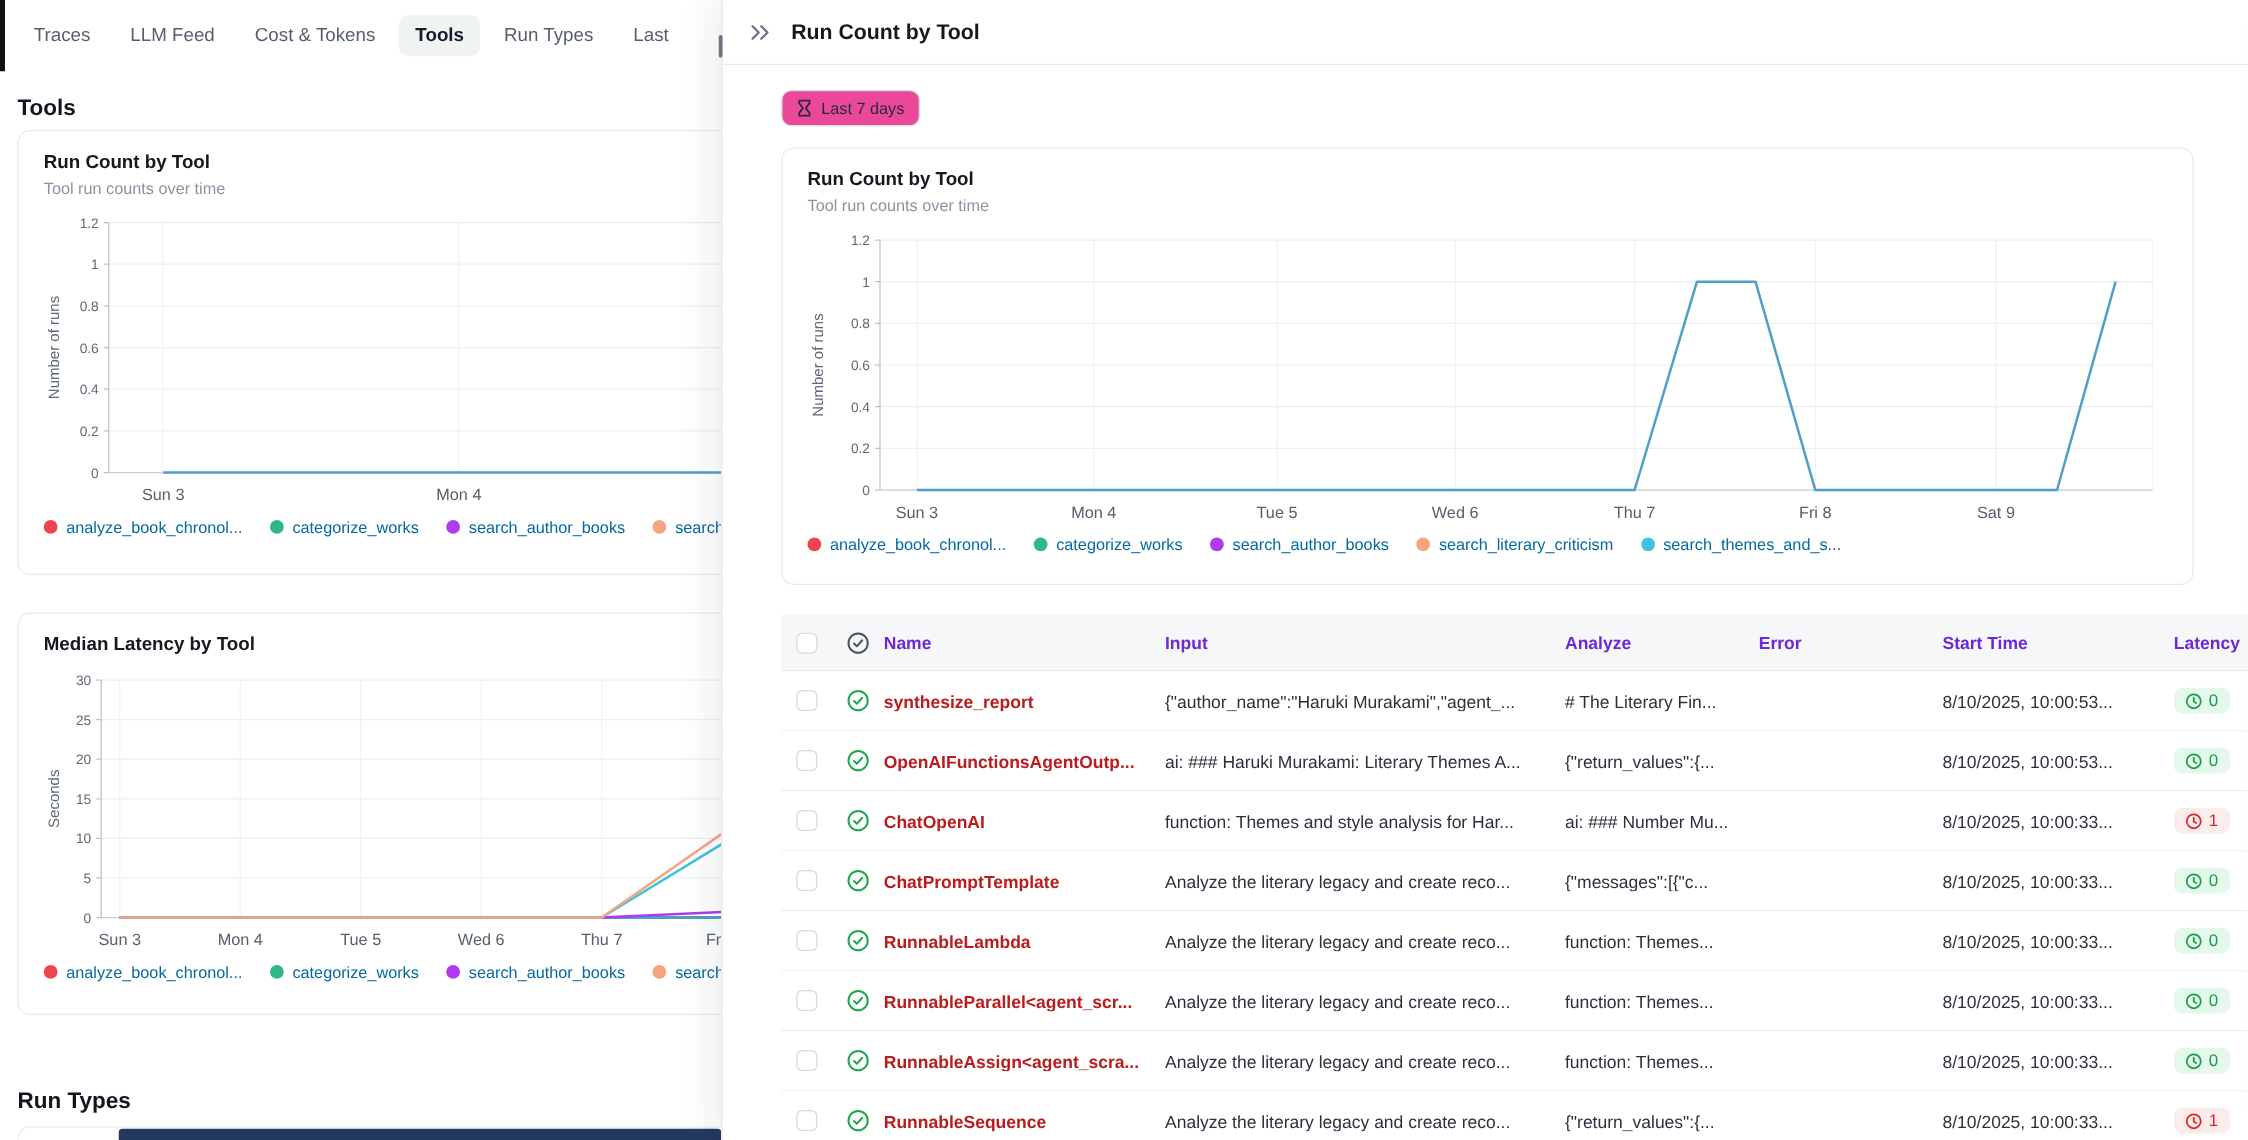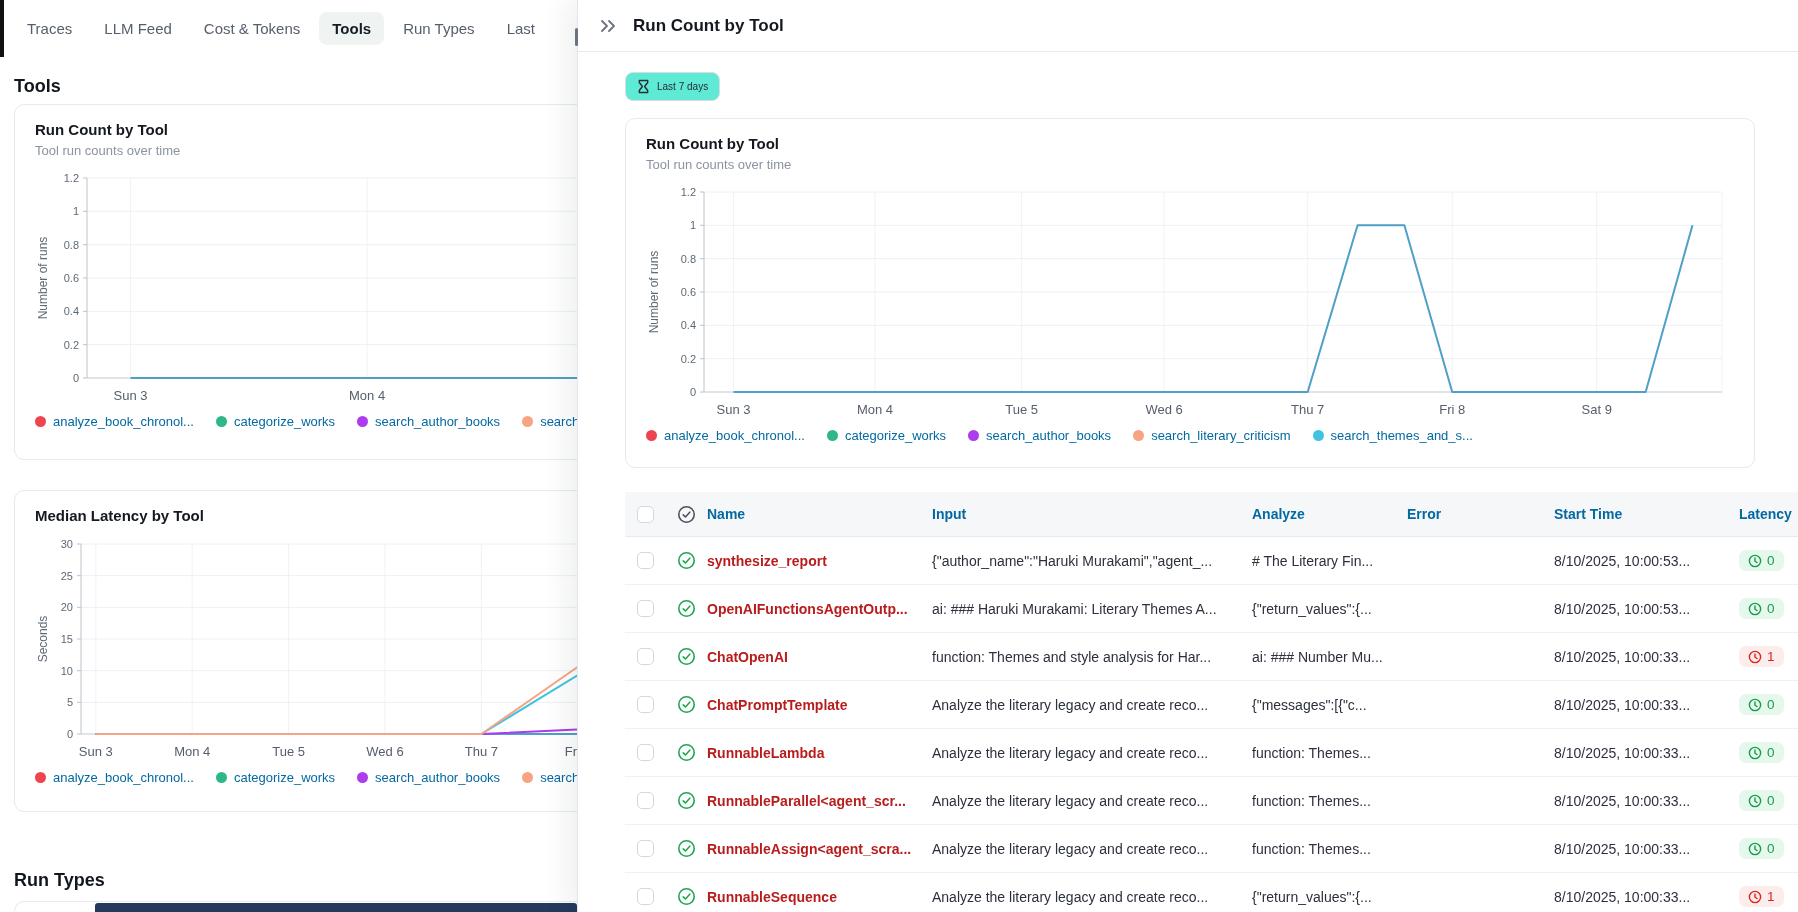--- a/index.html
+++ b/index.html
@@ -26,28 +26,28 @@
 
   
   .panel { position:absolute; left:577px; top:0; width:1221px; height:912px; background:#fff;
     border-left:1px solid #e3e5ea; box-shadow:-10px 0 26px rgba(20,24,40,.07); }
   .panel-header { height:52px; border-bottom:1px solid #e8eaee; display:flex; align-items:center; padding-left:17px; }
   .collapse-btn { width:26px; height:26px; display:flex; align-items:center; justify-content:center; cursor:pointer; color:#6b7280; }
   .panel-title { font-size:17px; font-weight:700; color:#14181f; margin-left:12px; }
   .divider-thumb { position:absolute; left:-3px; top:28px; width:3px; height:18px; background:#6b7280; border-radius:2px; }
 
   .chip { position:absolute; left:47px; top:72px; display:inline-flex; align-items:center; gap:7px;
-    border:1px solid #d9dce2; border-radius:8px; padding:6px 11px; font-size:10px; color:#272c38; background:#5eead4; cursor:pointer; }
+    border:1px solid #d9dce2; border-radius:8px; padding:6px 11px; font-size:13px; color:#272c38; background:#ec4899; cursor:pointer; }
 
   
   .table-wrap { position:absolute; left:47px; top:492px; right:0; bottom:0; overflow:hidden; }
   .tbl { min-width:1254px; }
   .trow { display:grid; grid-template-columns:40px 42px 225px 320px 155px 147px 185px 140px; align-items:center; height:48px; border-bottom:1px solid #eef0f2; }
   .thead { height:45px; background:#f6f7f8; border-bottom:1px solid #e7e9ee; }
-  .thead .cell { font-weight:600; color:#0369a1; }
+  .thead .cell { font-weight:600; color:#6d28d9; }
   .cell { font-size:14px; color:#2b303c; white-space:nowrap; overflow:hidden; padding-right:14px; }
   .cell.name { font-weight:600; color:#b91c1c; }
   .cell.center { display:flex; justify-content:center; padding-right:0; }
   .checkbox { width:17px; height:17px; border:1.5px solid #d4d7dd; border-radius:5px; background:#fff; cursor:pointer; }
   .badge { display:inline-flex; align-items:center; gap:5px; padding:3px 9px; border-radius:7px; font-size:13.5px; font-weight:500; }
   .badge.ok { background:#e4f8eb; color:#1a9c4b; }
   .badge.error { background:#fdecec; color:#e02424; }
 
   .navy-bar { position:absolute; left:95px; top:903px; width:482px; height:9px; background:#24395e; border-radius:3px 3px 0 0; }
   .bottom-card-edge { position:absolute; left:14px; top:901px; width:770px; height:11px; border:1px solid #e7e9ee; border-bottom:none; border-radius:10px 10px 0 0; background:#fff; }

